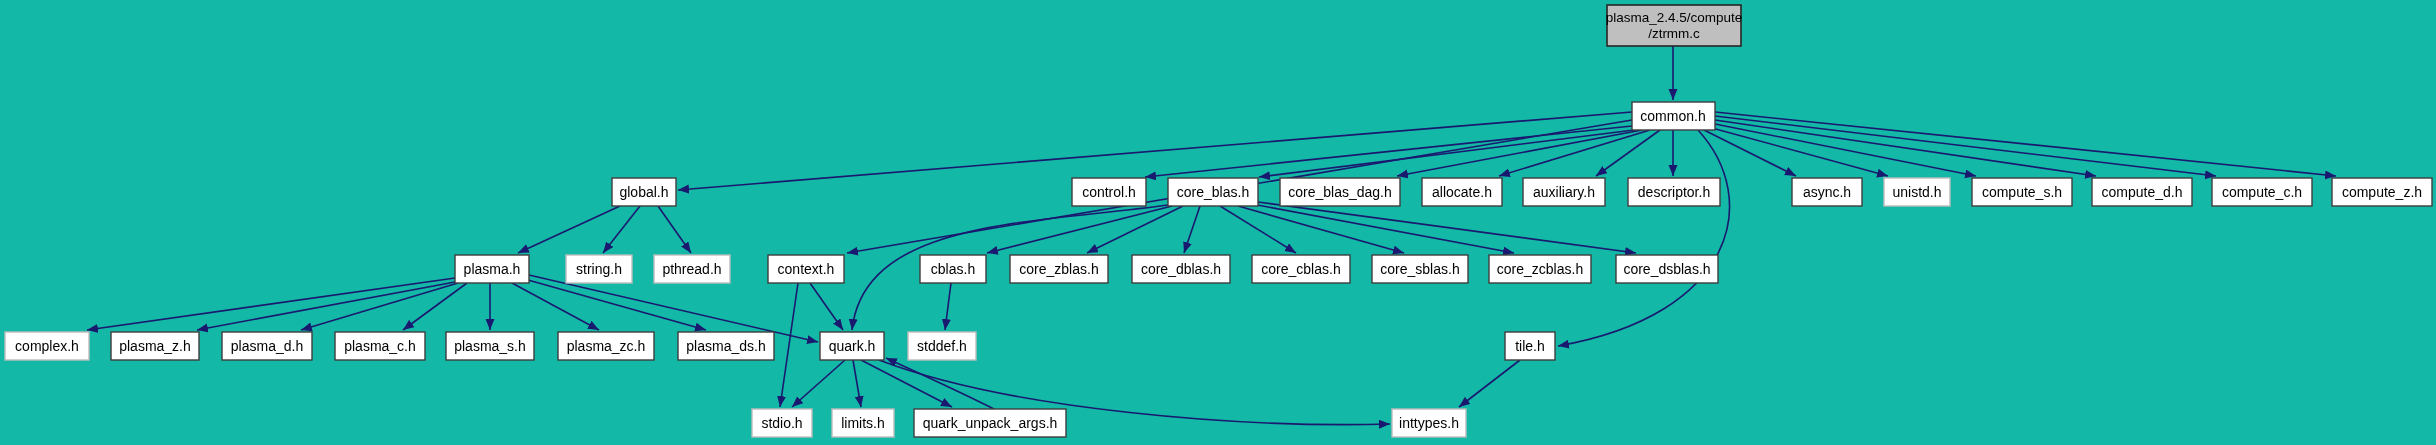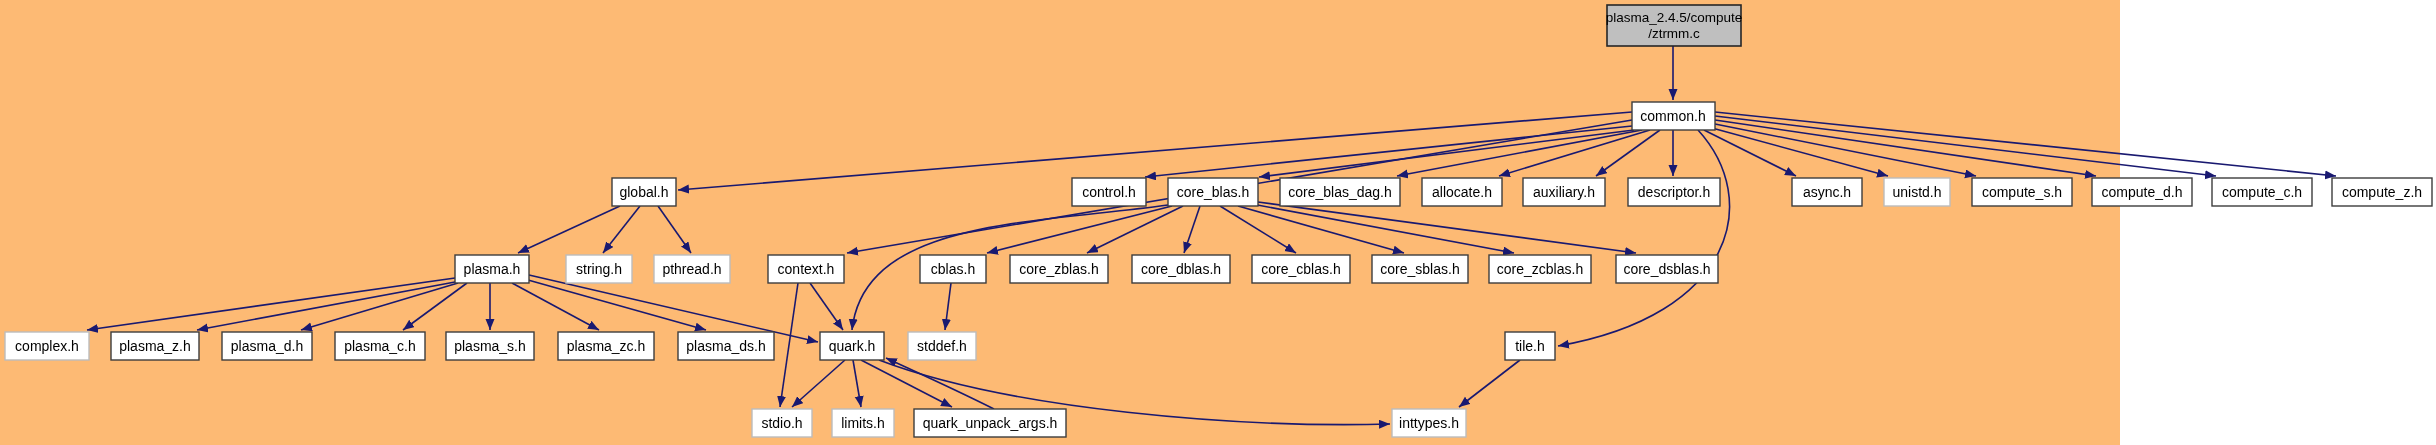--- a/index.html
+++ b/index.html
@@ -1,16 +1,16 @@
 <!DOCTYPE html>
 <html><head>
 <meta charset="utf-8">
 <style>
   html,body{margin:0;padding:0;background:#ffffff;}
-  .canvas{position:relative;width:2120px;height:445px;background:#fdba74;
+  .canvas{position:relative;width:2436px;height:445px;background:#14b8a6;
           font-family:"Liberation Sans","DejaVu Sans",sans-serif;}
   svg text{font-family:"Liberation Sans","DejaVu Sans",sans-serif;
            font-size:14px;fill:#000000;text-anchor:middle;}
   svg text.src{font-size:13.5px;}
   .node rect{fill:#ffffff;stroke:#3d3d3d;stroke-width:1.4;}
   .node.external rect{stroke:#bcbcbc;}
   .node.source rect{fill:#bfbfbf;stroke:#262626;stroke-width:1.6;}
   path.edge{fill:none;stroke:#191970;stroke-width:1.6;}
 </style>
 </head>

